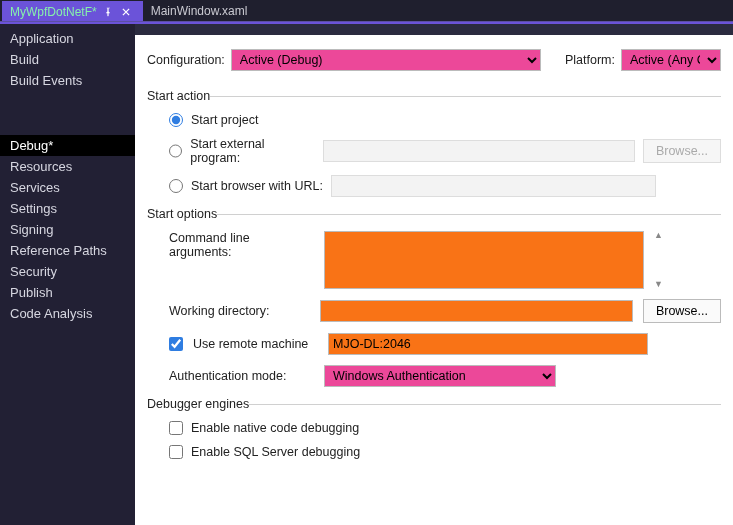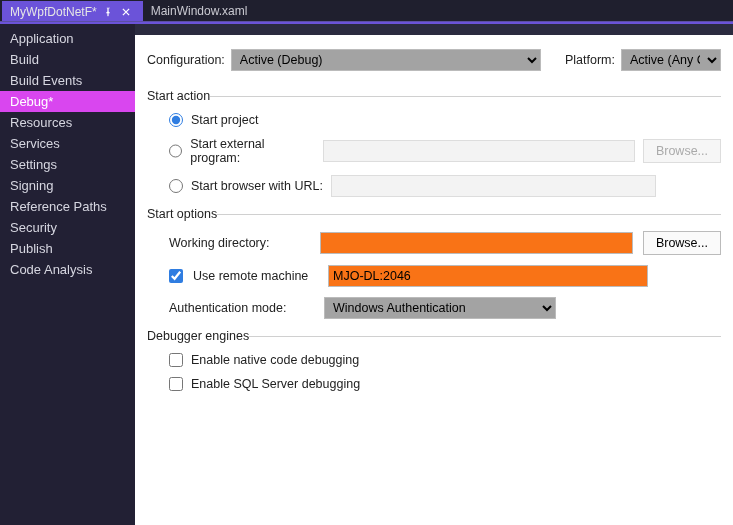--- a/index.html
+++ b/index.html
@@ -2,40 +2,40 @@
 <html><head>
 <meta charset="utf-8">
 <style>
   * { box-sizing: border-box; margin: 0; padding: 0; font-family: "Segoe UI", Tahoma, sans-serif; }
   html, body { width: 733px; height: 525px; overflow: hidden; background: #2b2b3f; }
   .window { display: flex; flex-direction: column; width: 100%; height: 100%; }
 
   
   .tabbar { display: flex; align-items: flex-end; height: 22px; background: #1f1f2e; border-bottom: 1px solid #5c4fa3; padding-left: 2px; }
   .tab { display: flex; align-items: center; padding: 2px 10px 2px 8px; font-size: 12px; color: #c9c9d1; background: #2d2d3d; margin-right: 0px; cursor: pointer; height: 20px; }
-  .tab.active { background: #6b53d9; color: #e5e5e5; border-top: 1px solid #6b53d9; }
+  .tab.active { background: #6b53d9; color: #86efac; border-top: 1px solid #6b53d9; }
   .tab .pin, .tab .close { width: 14px; height: 14px; display: inline-flex; align-items: center; justify-content: center; margin-left: 4px; }
   .tab .pin svg, .tab .close svg { width: 10px; height: 10px; fill: #fff; }
   .tab:not(.active) { background: transparent; }
 
   .body { display: flex; flex: 1; min-height: 0; border-top: 2px solid #6b53d9; }
 
   
   .sidebar { width: 135px; background: #222034; color: #d6d6e0; font-size: 13px; padding-top: 4px; }
   .sidebar .item { padding: 3px 10px; cursor: pointer; }
-  .sidebar .item.selected { background: #d946ef; color: #fff; }
+  .sidebar .item.selected { background: #000000; color: #fff; margin-top: 44px; }
 
   
   .content { flex: 1; background: #fff; color: #222; overflow-y: auto; font-size: 12.5px; margin-top: 11px; }
   .content-inner { padding: 10px 12px 20px 12px; }
 
   .config-row { display: flex; align-items: center; gap: 6px; padding: 4px 0 14px 0; }
   .config-row label { color: #222; }
   .config-row .sel { flex: 0 0 auto; }
-  .sel { border: 1px solid #bbb; background: #a3a3a3; font: inherit; padding: 2px 4px; height: 22px; }
+  .sel { border: 1px solid #bbb; background: #ec4899; font: inherit; padding: 2px 4px; height: 22px; }
   #configSel { width: 310px; }
   #platSel { width: 100px; }
 
   
   .section { margin-top: 4px; }
   .section-header { display: flex; align-items: center; gap: 0; margin-bottom: 10px; }
   .section-header .title { color: #222; white-space: nowrap; }
   .section-header .line { flex: 1; height: 1px; background: #d0d0d0; }
 
   .indent { padding-left: 22px; }
@@ -139,20 +139,28 @@
             </div>
           </div>
         </div>
 
         <div class="section">
           <div class="section-header">
             <span class="title">Start options</span>
             <span class="line"></span>
           </div>
           <div class="indent">
+            <div class="row" style="align-items:flex-start;">
+              <span class="lbl">Command line arguments:</span>
+              <textarea class="txt" style=""></textarea>
+              <div class="scroll-hints">
+                  <span>▲</span>
+                  <span>▼</span>
+                </div>
+            </div>
             <div class="row">
               <span class="lbl">Working directory:</span>
               <input class="txt wide" value="" style="">
               <button class="btn">Browse...</button>
             </div>
             <div class="row">
               <input type="checkbox" checked="" style="">
               <span class="lbl" style="width:125px">Use remote machine</span>
               <input class="txt wide" value="MJO-DL:2046" style="">
             </div>

